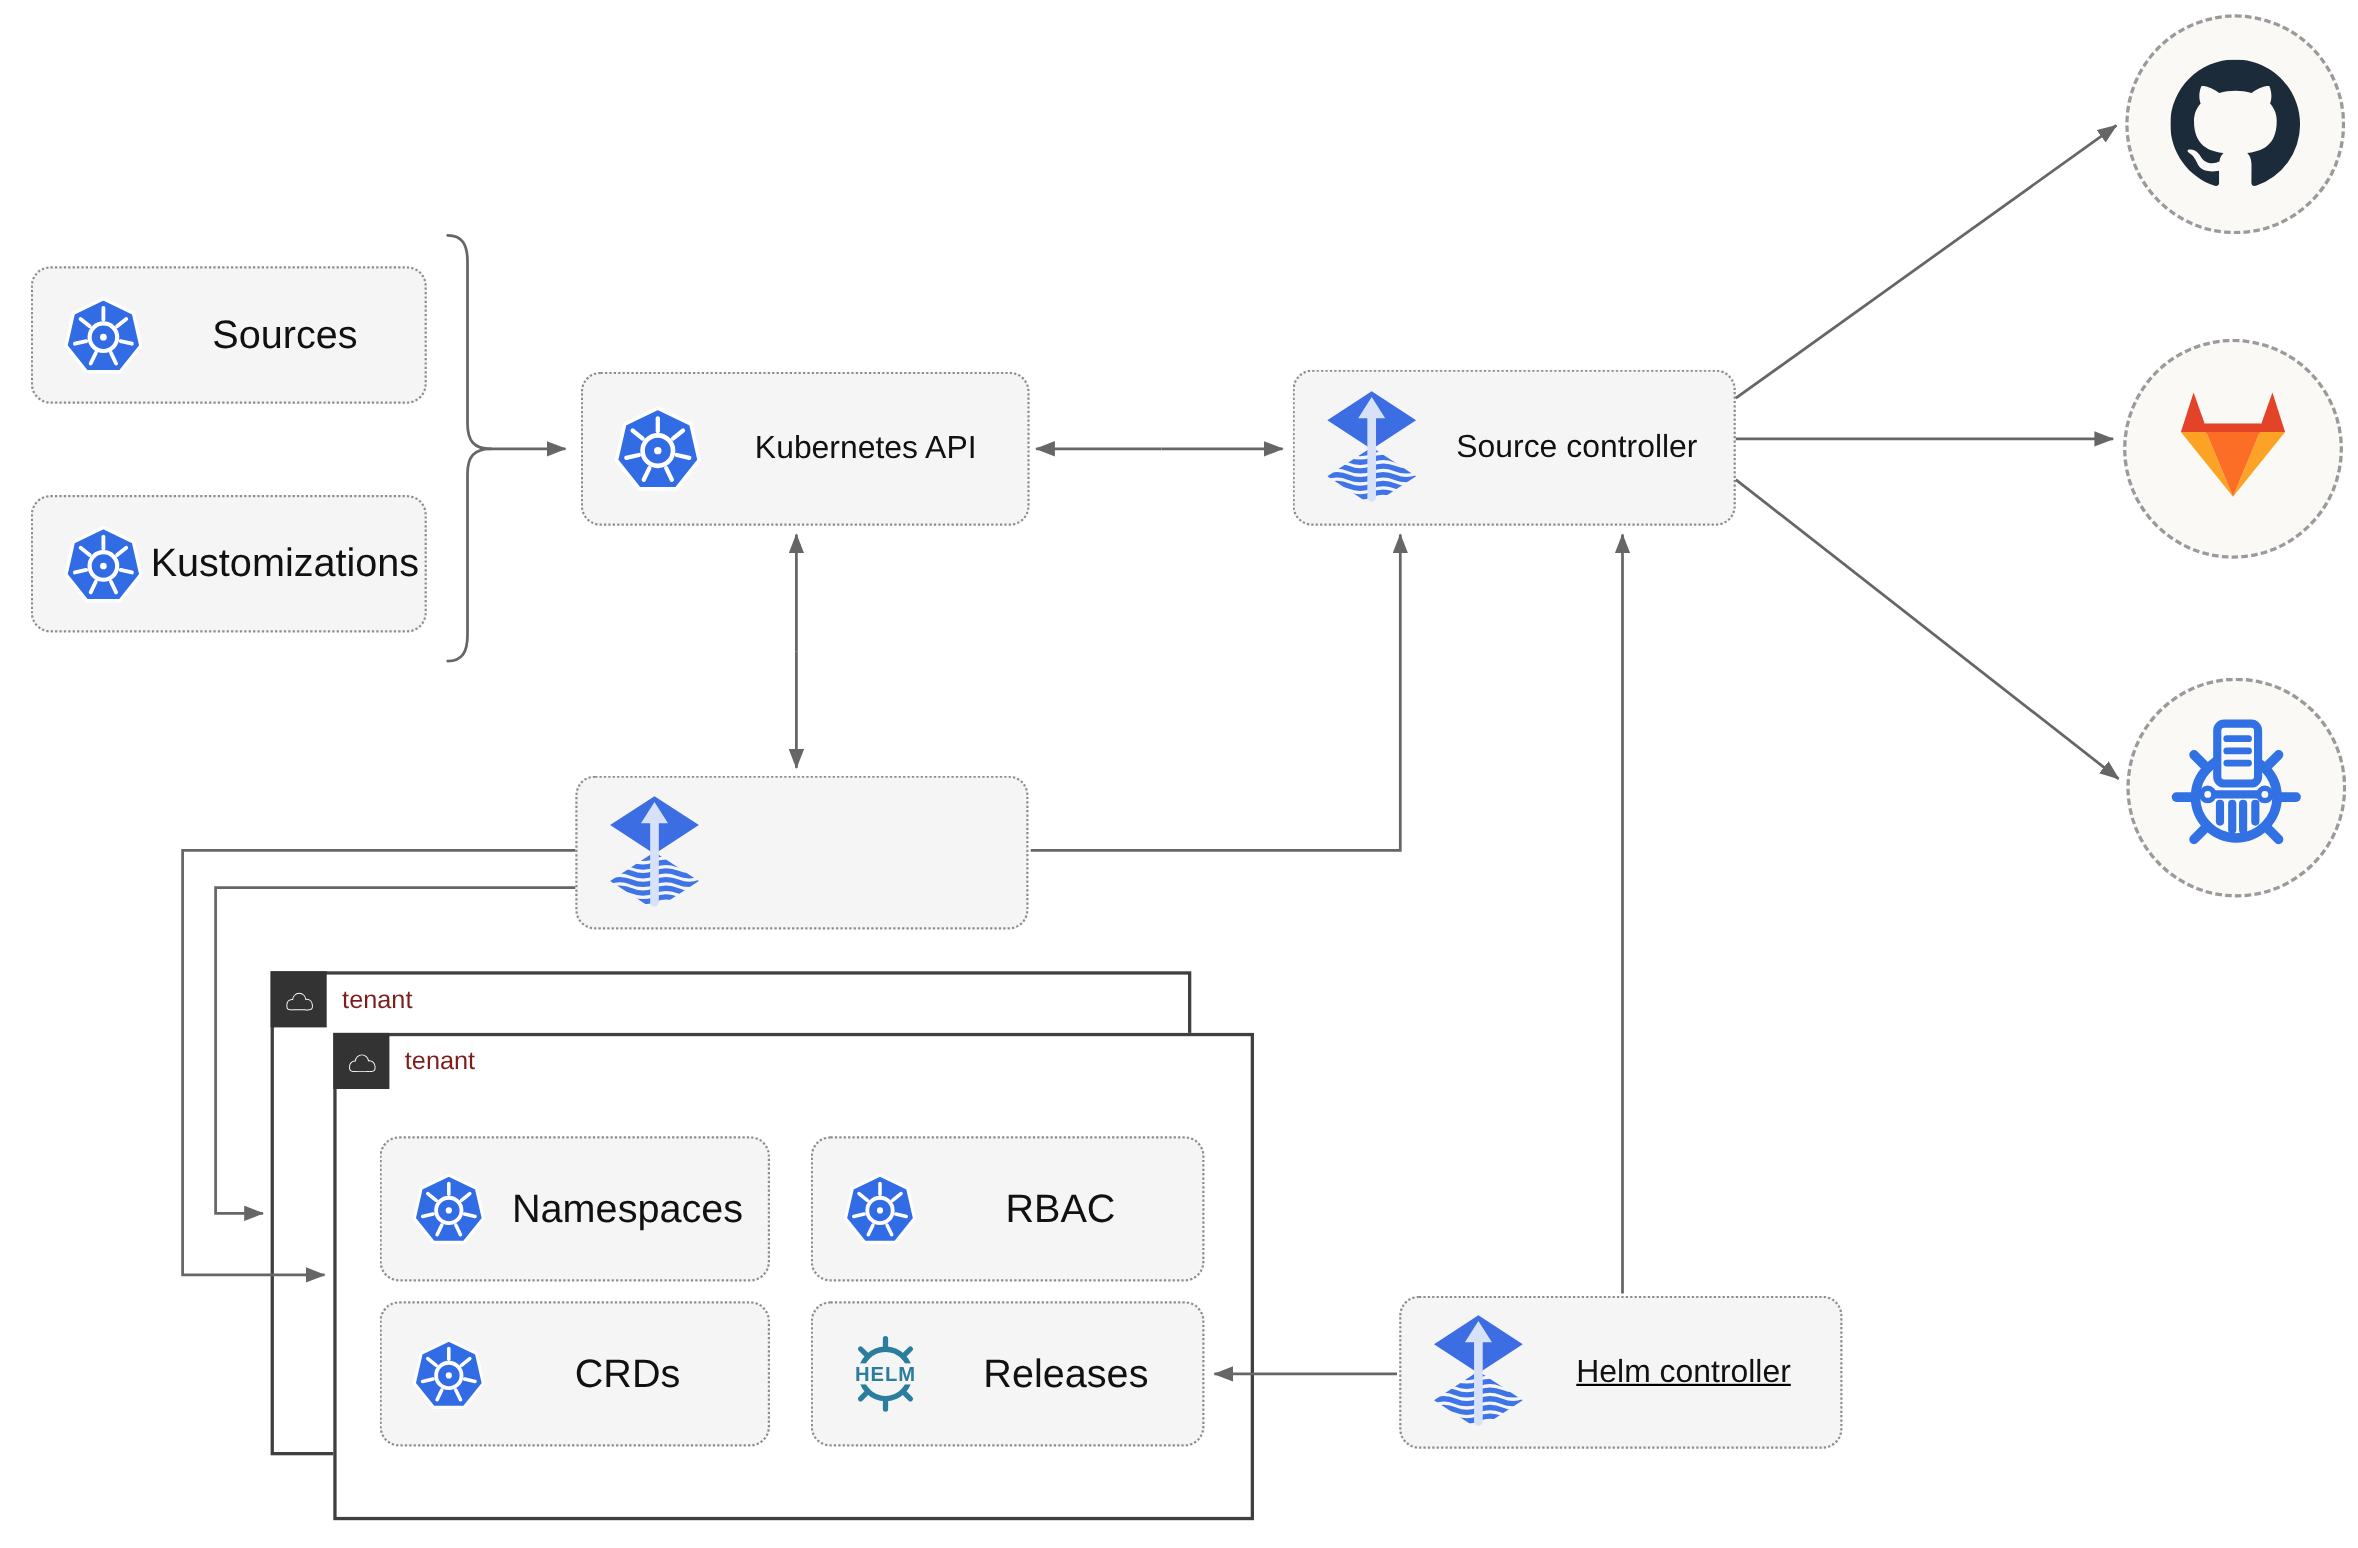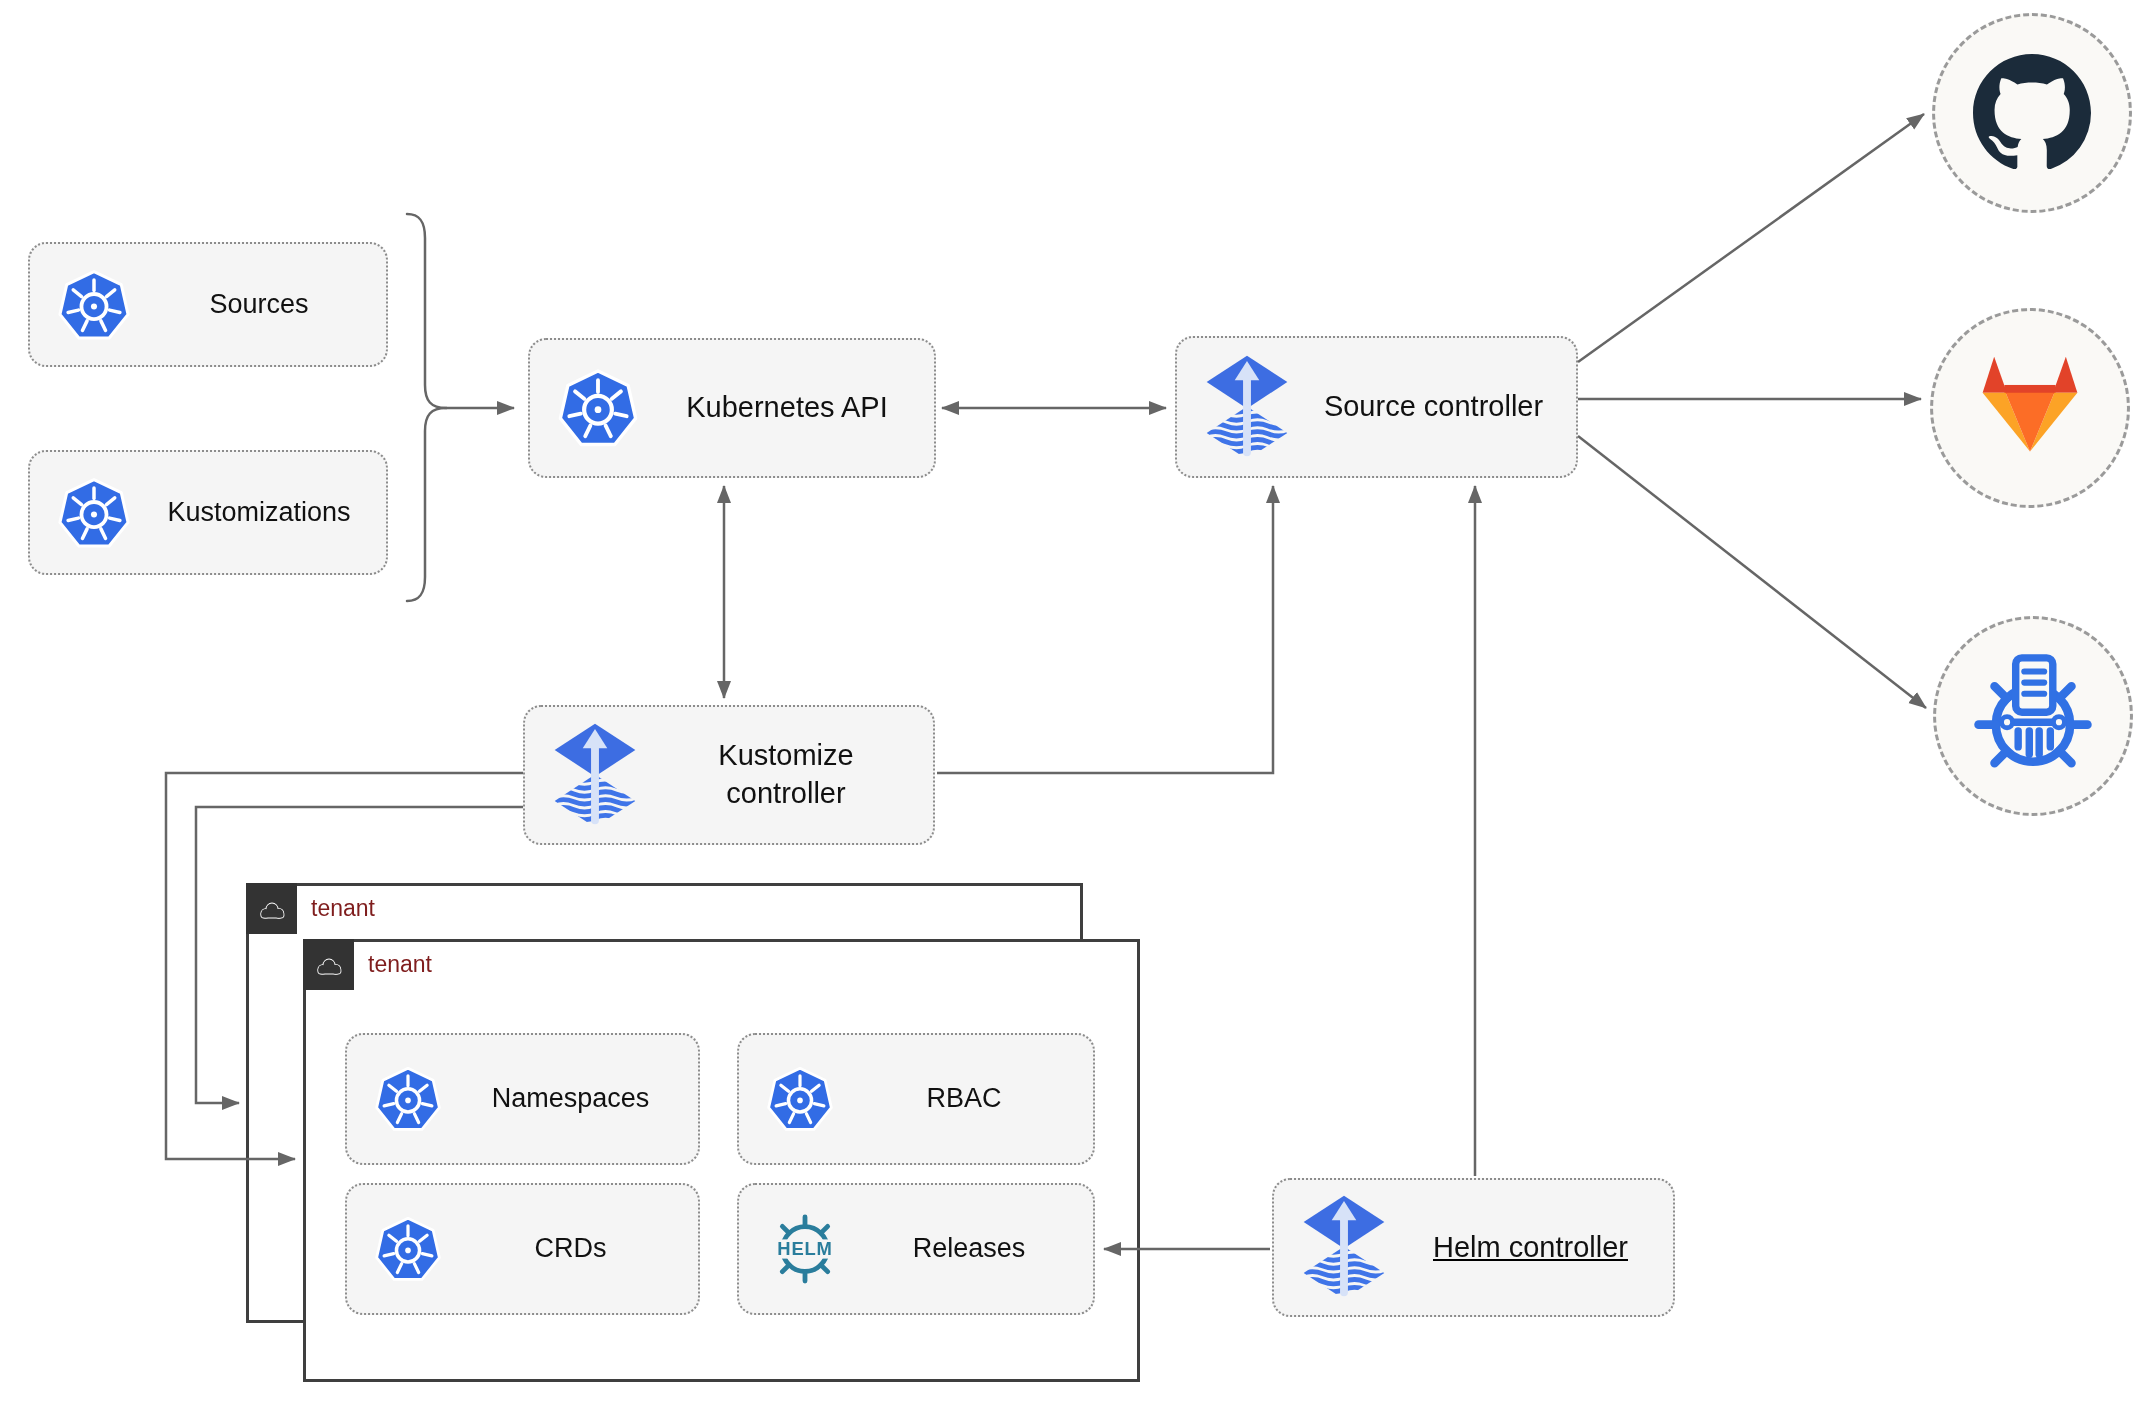--- a/index.html
+++ b/index.html
@@ -3,21 +3,21 @@
 <meta charset="utf-8">
 <style>
   html,body{margin:0;padding:0;background:#fff;}
   .canvas{position:relative;width:2144px;height:1407px;background:#fff;
           font-family:"Liberation Sans",sans-serif;overflow:hidden;}
 
   
   .node{position:absolute;background:var(--node-fill,#F5F5F5);
         border:2px dotted var(--node-border,#8C8C8C);border-radius:18px;
         display:flex;align-items:center;box-sizing:border-box;z-index:10;}
-  .node .label{flex:1;text-align:center;font-size:27px;color:var(--label-color,#111);
+  .node .label{flex:1;text-align:center;font-size:36px;color:var(--label-color,#111);
                line-height:1.3;display:flex;justify-content:center;align-items:center;}
   .node .label span{display:inline-block;}
   .node.controller .label span{max-width:225px;}
   .node.big .label{font-size:29px;}
   .node .icon-wrap{margin-left:26px;display:flex;align-items:flex-start;}
 
   .node-sources{left:28px;top:242px;width:360px;height:125px;}
   .node-kustomizations{left:28px;top:450px;width:360px;height:125px;}
   .node-k8s-api{left:528px;top:338px;width:408px;height:140px;}
   .node-source-controller{left:1175px;top:336px;width:403px;height:142px;}
@@ -225,23 +225,20 @@
         <span>Source controller</span>
       </div>
   </div>
 
   <div class="node big controller node-kustomize-controller">
     <span class="icon-wrap">
       <svg width="88" height="107" viewBox="0 0 100 122">
           <use href="#sym-flux"></use>
         </svg>
       </span>
-    <div class="label">
-        <span>Kustomize controller</span>
-      </div>
   </div>
 
   <div class="node big controller node-helm-controller">
     <span class="icon-wrap">
       <svg width="88" height="107" viewBox="0 0 100 122">
           <use href="#sym-flux"></use>
         </svg>
       </span>
     <div class="label">
         <span>Helm controller</span>

